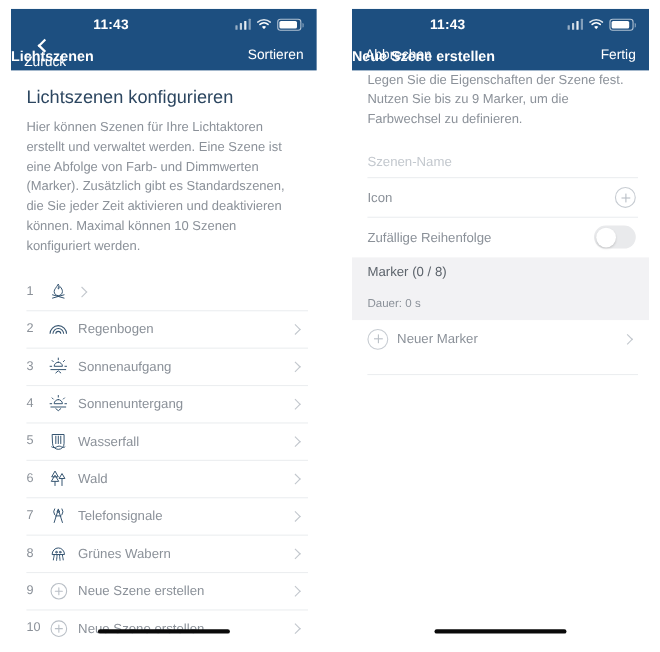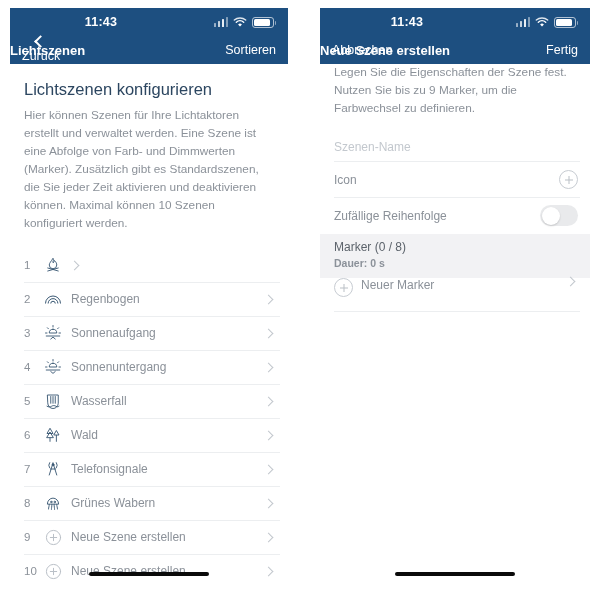--- a/index.html
+++ b/index.html
@@ -244,28 +244,27 @@
   }
   .section-title {
     font-size: 12px;
     color: #5c636b;
     line-height: 1.3;
   }
   .section-sub {
     font-size: 10.5px;
     color: #8b9199;
     line-height: 1.3;
-    margin-top: 2px;
-    font-weight: bold;
+    margin-top: 15px;
   }
   .marker-row {
     display: flex;
-    align-items: flex-start;
+    align-items: center;
     height: 34px;
-    padding: 0 12px 0 14px;
+    padding: 0 12px 16px 14px;
     position: relative;
   }
   .marker-row::after {
     content: "";
     position: absolute;
     left: 14px; right: 10px; bottom: 0;
     height: 1px;
     background: #eceef0;
   }
   .marker-label {

